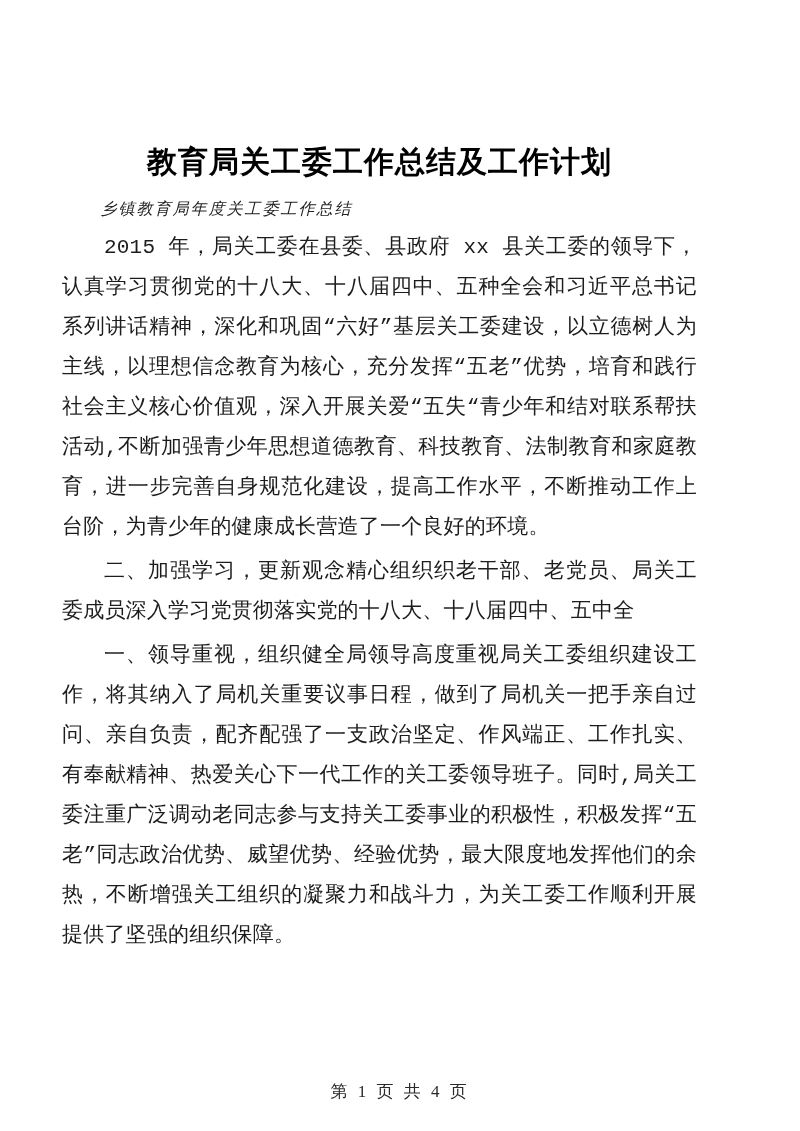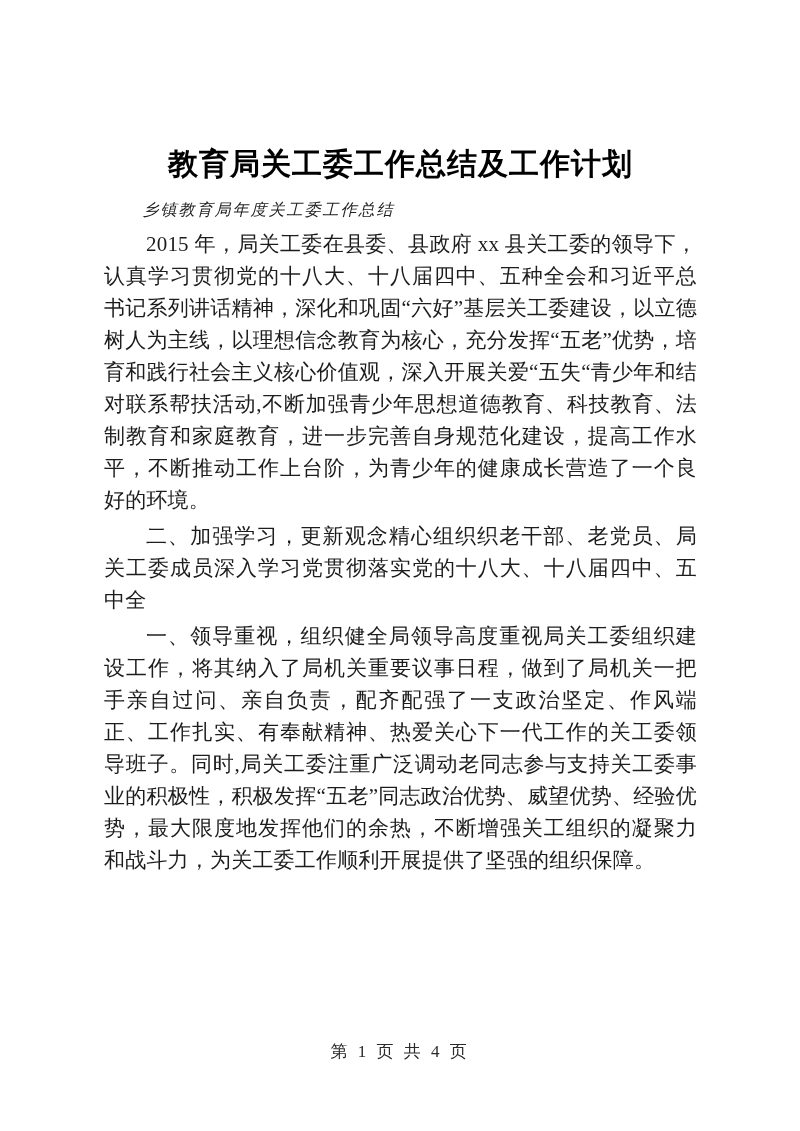--- a/index.html
+++ b/index.html
@@ -10,21 +10,22 @@
   .page {
     position: relative;
     width: 800px;
     height: 1131px;
     background: #ffffff;
     overflow: hidden;
     font-family: "Liberation Serif", "DejaVu Serif", serif;
     color: #1f1f1f;
   }
   .content {
-    padding: 144px 103px 0 104px;
+    padding: 144px 103px 0 62px;
+    font-family: Liberation Mono, monospace;
   }
   .doc-title {
     margin: 0 0 12px 0;
     font-size: 30px;
     line-height: 40px;
     font-weight: bold;
     text-align: center;
     letter-spacing: 1px;
     color: #000000;
   }
@@ -33,32 +34,32 @@
     font-size: 16px;
     line-height: 28px;
     font-style: italic;
     letter-spacing: 2px;
     text-indent: 2.4em;
     color: #222222;
   }
   .doc-paragraph {
     margin: 0 0 4px 0;
     font-size: 21px;
-    line-height: 32px;
+    line-height: 40px;
     text-align: justify;
     text-indent: 2em;
     letter-spacing: 0.2px;
     color: #1c1c1c;
     word-break: break-all;
   }
   .doc-footer {
     position: absolute;
     left: 0;
     right: 0;
-    top: 1040px;
+    top: 1080px;
     text-align: center;
     font-size: 17px;
     line-height: 24px;
     letter-spacing: 3px;
     color: #2a2a2a;
   }
 </style>
 </head>
 <body>
 

